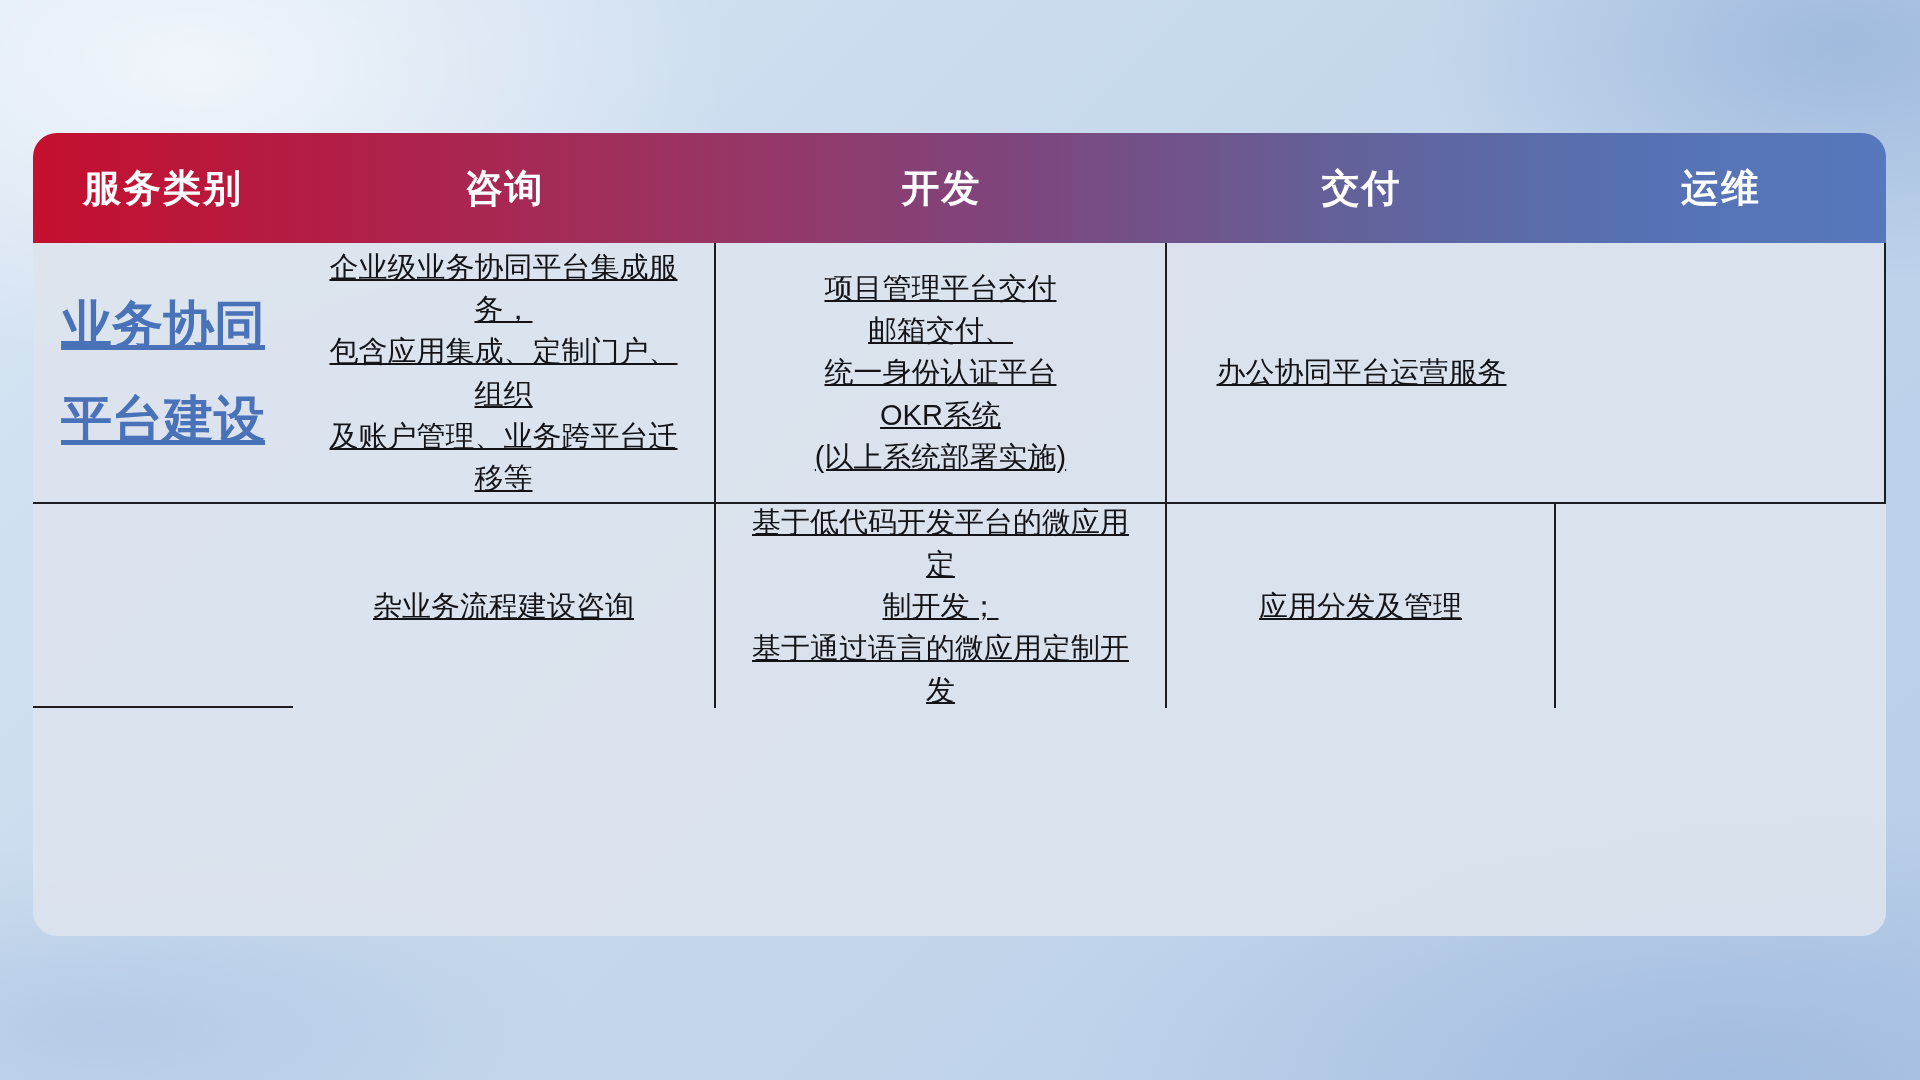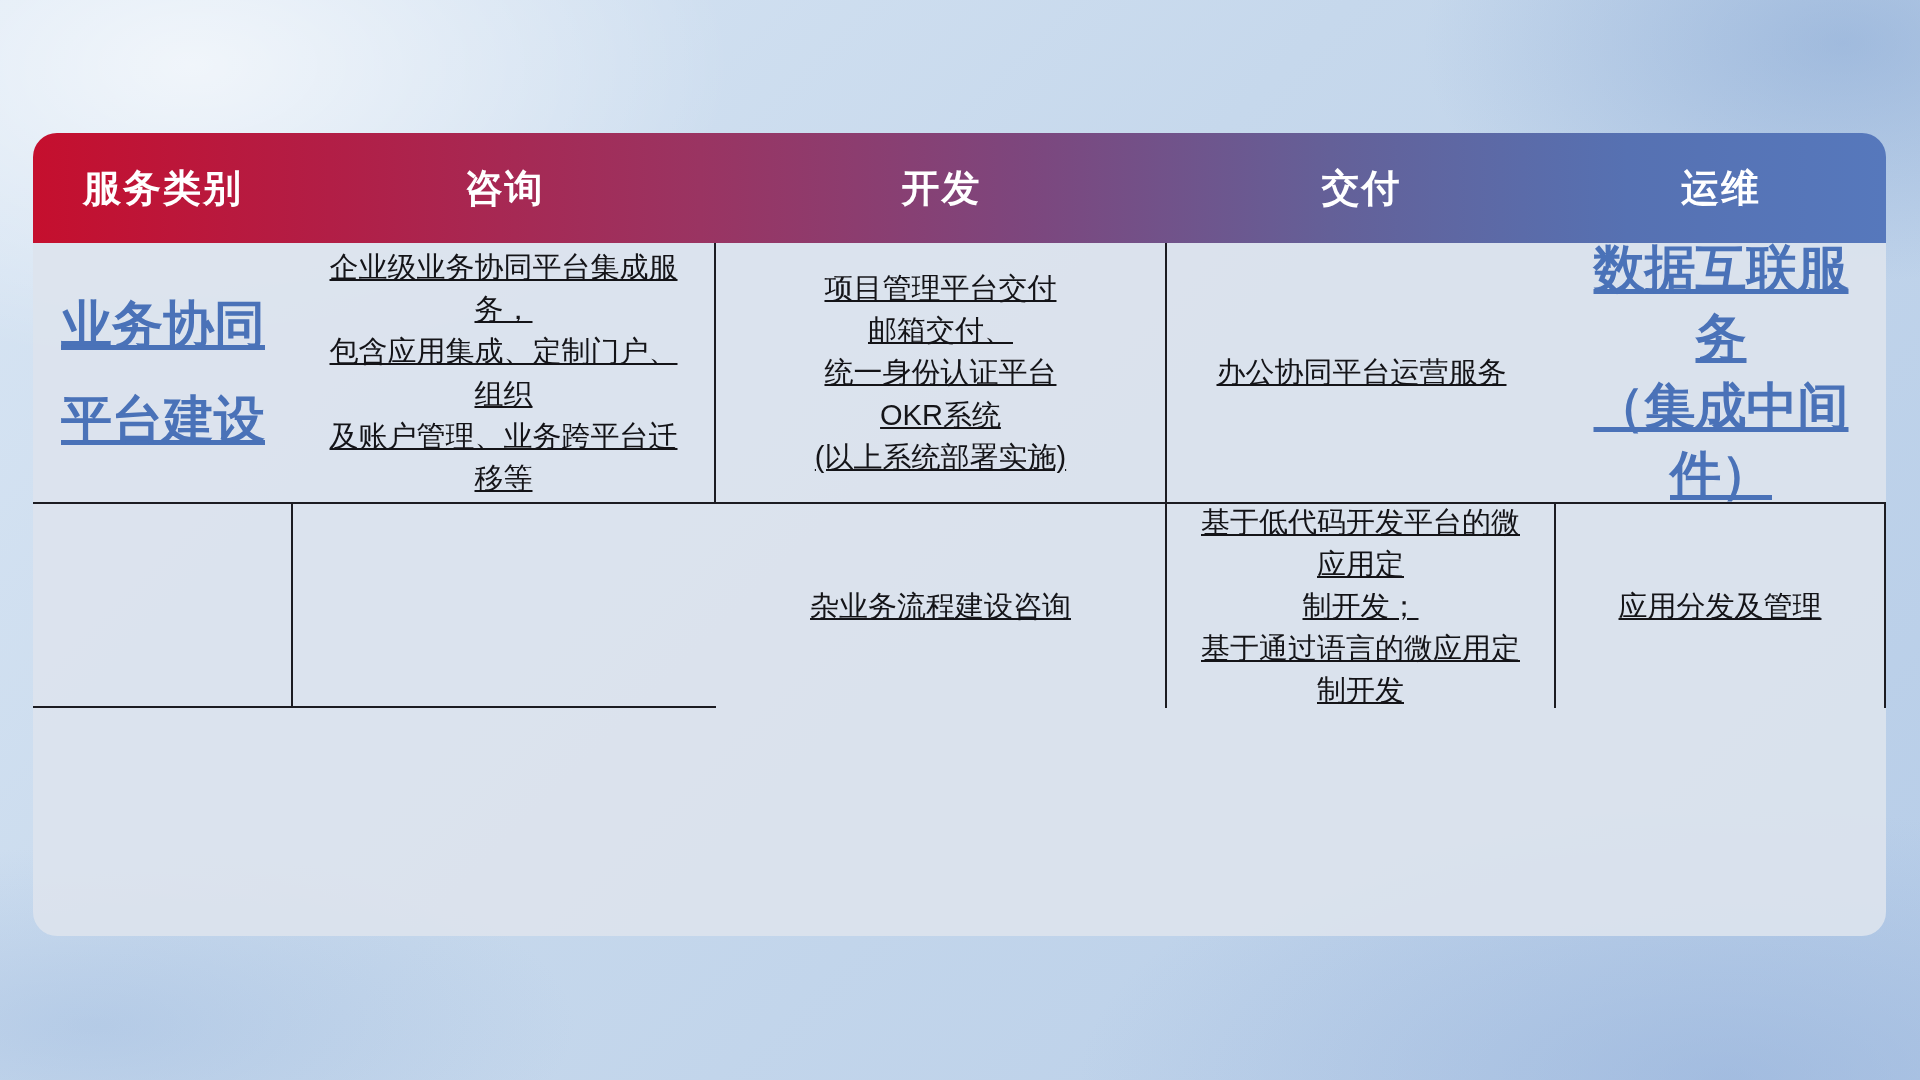--- a/index.html
+++ b/index.html
@@ -63,22 +63,20 @@
     <div class="cell hline vline">企业级业务协同平台集成服务，
 包含应用集成、定制门户、组织
 及账户管理、业务跨平台迁移等</div>
     <div class="cell hline vline">项目管理平台交付
 邮箱交付、
 统一身份认证平台
 OKR系统
 (以上系统部署实施)</div>
     <div class="cell hline">办公协同平台运营服务</div>
 
-    <div class="cell hline cat">数据互联服务
-（集成中间件）</div>
     <div class="cell hline vline"></div>
     <div class="cell hline"></div>
 
     <div class="cell vline">杂业务流程建设咨询</div>
     <div class="cell vline">基于低代码开发平台的微应用定
 制开发；
 基于通过语言的微应用定制开发</div>
     <div class="cell vline">应用分发及管理</div>
     <div class="cell"></div>
   </div>

